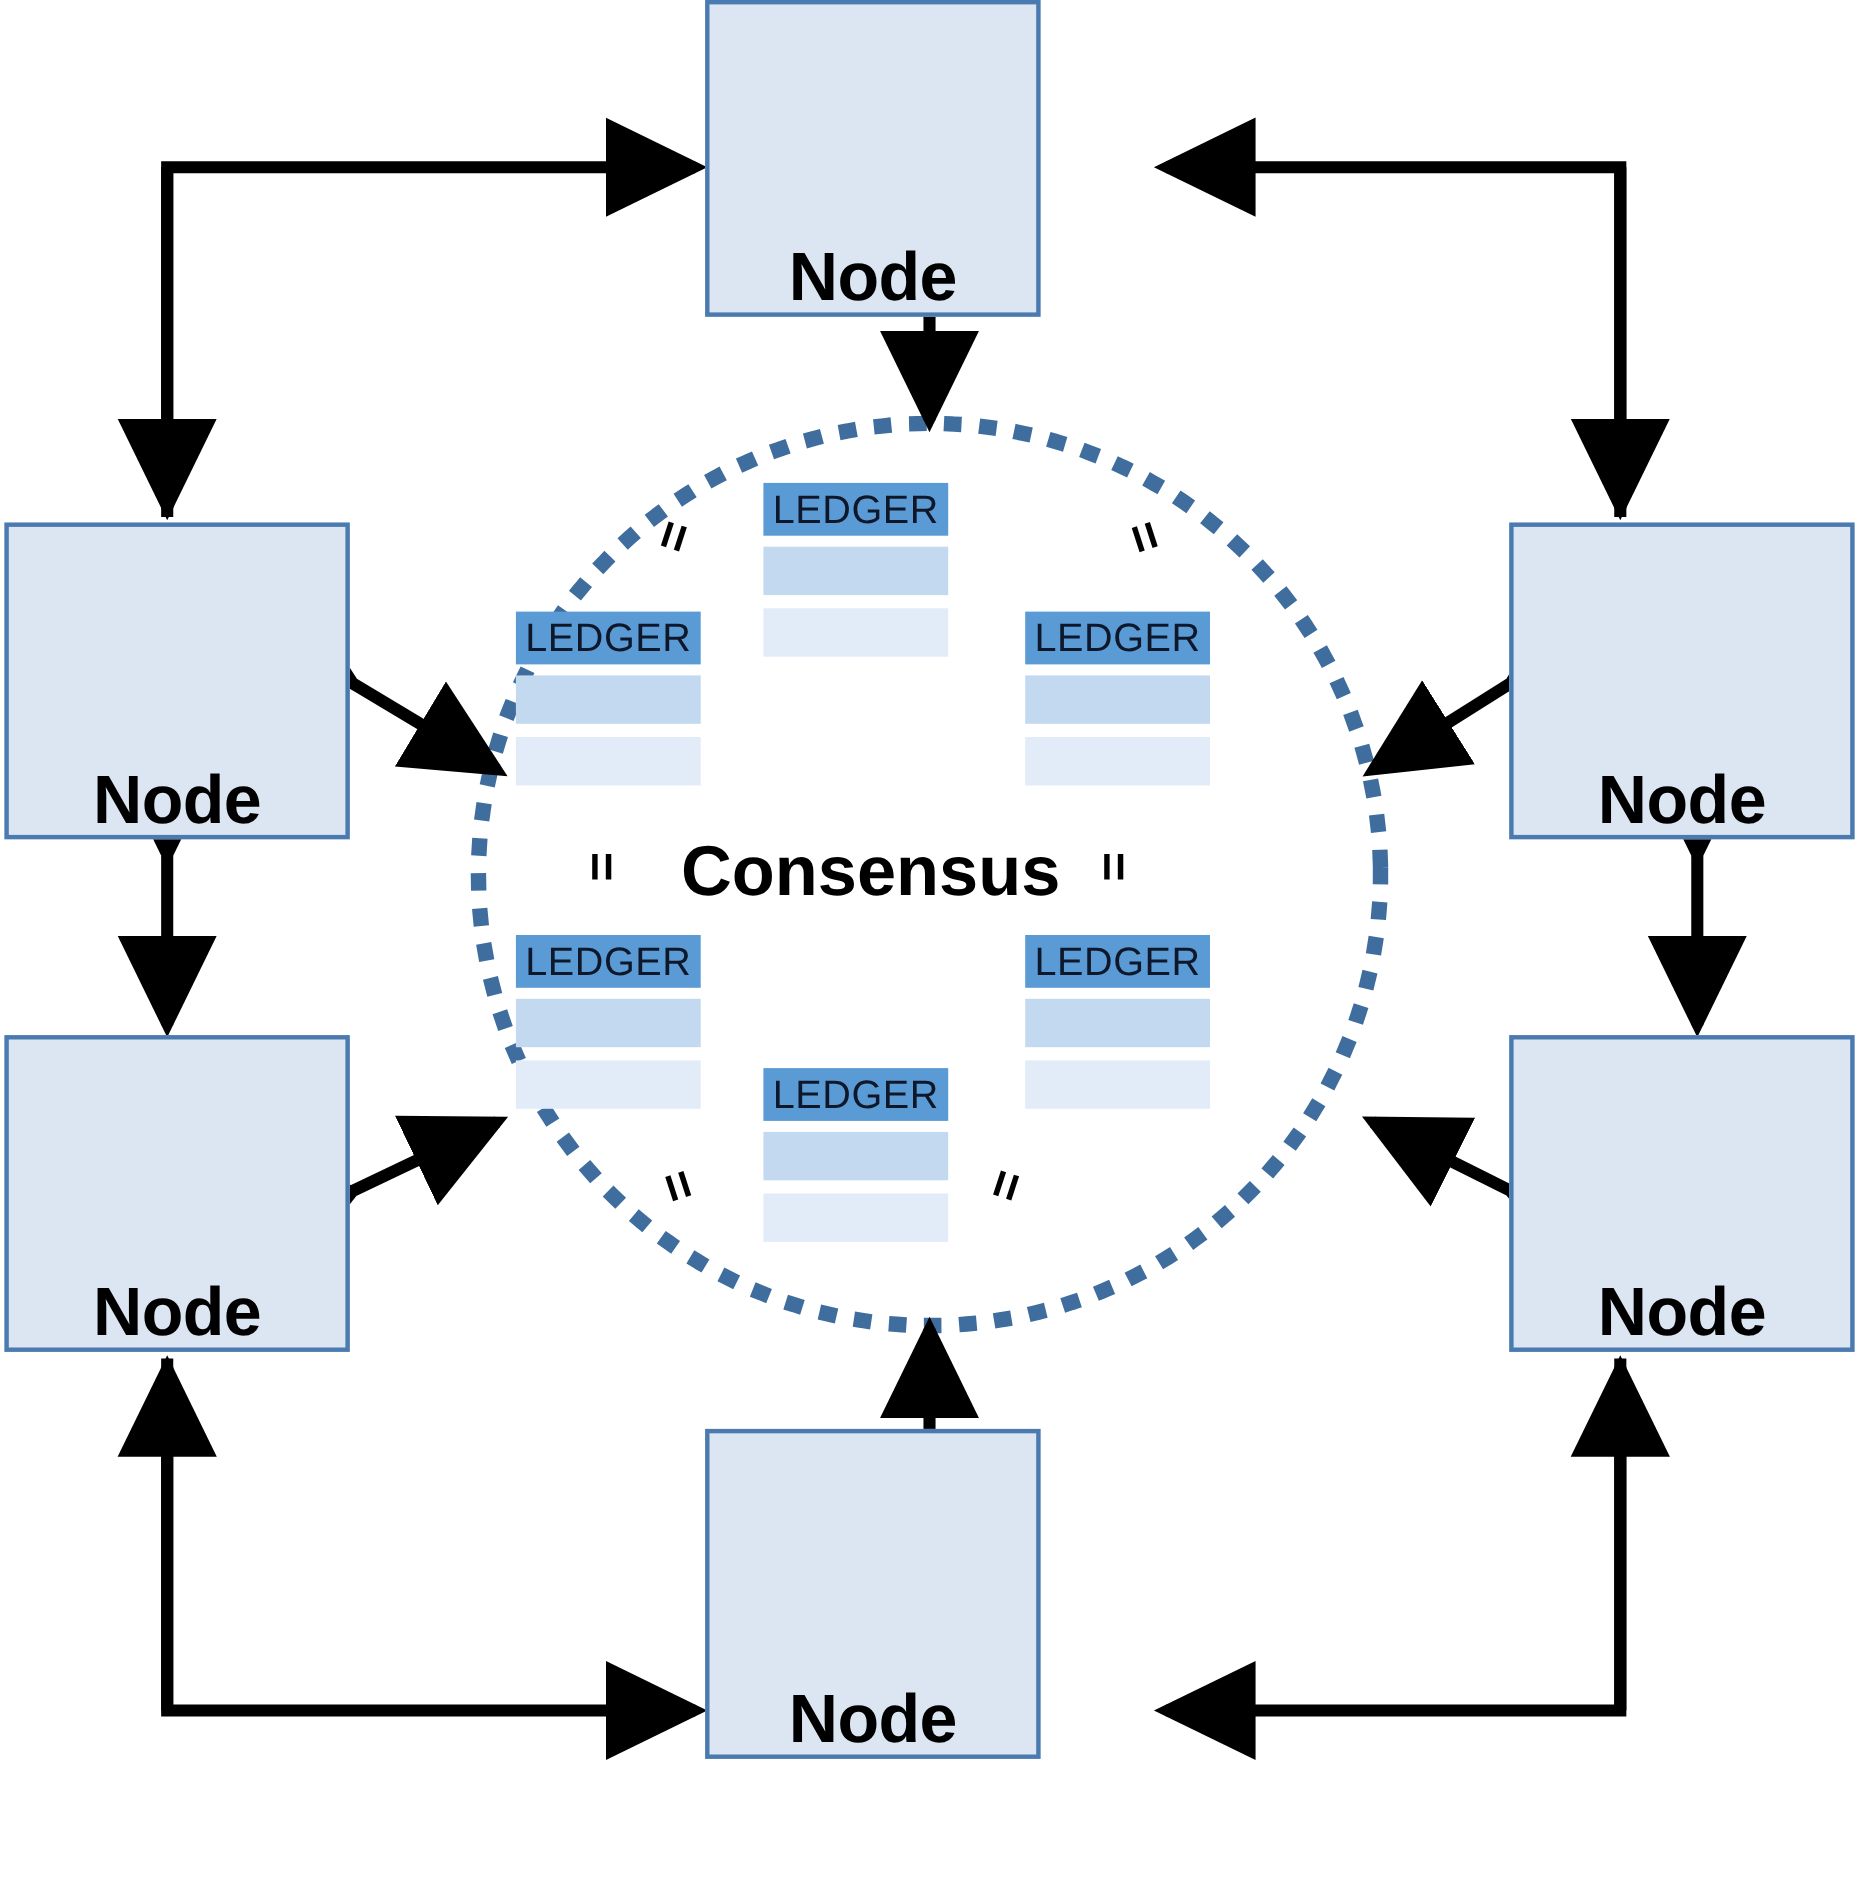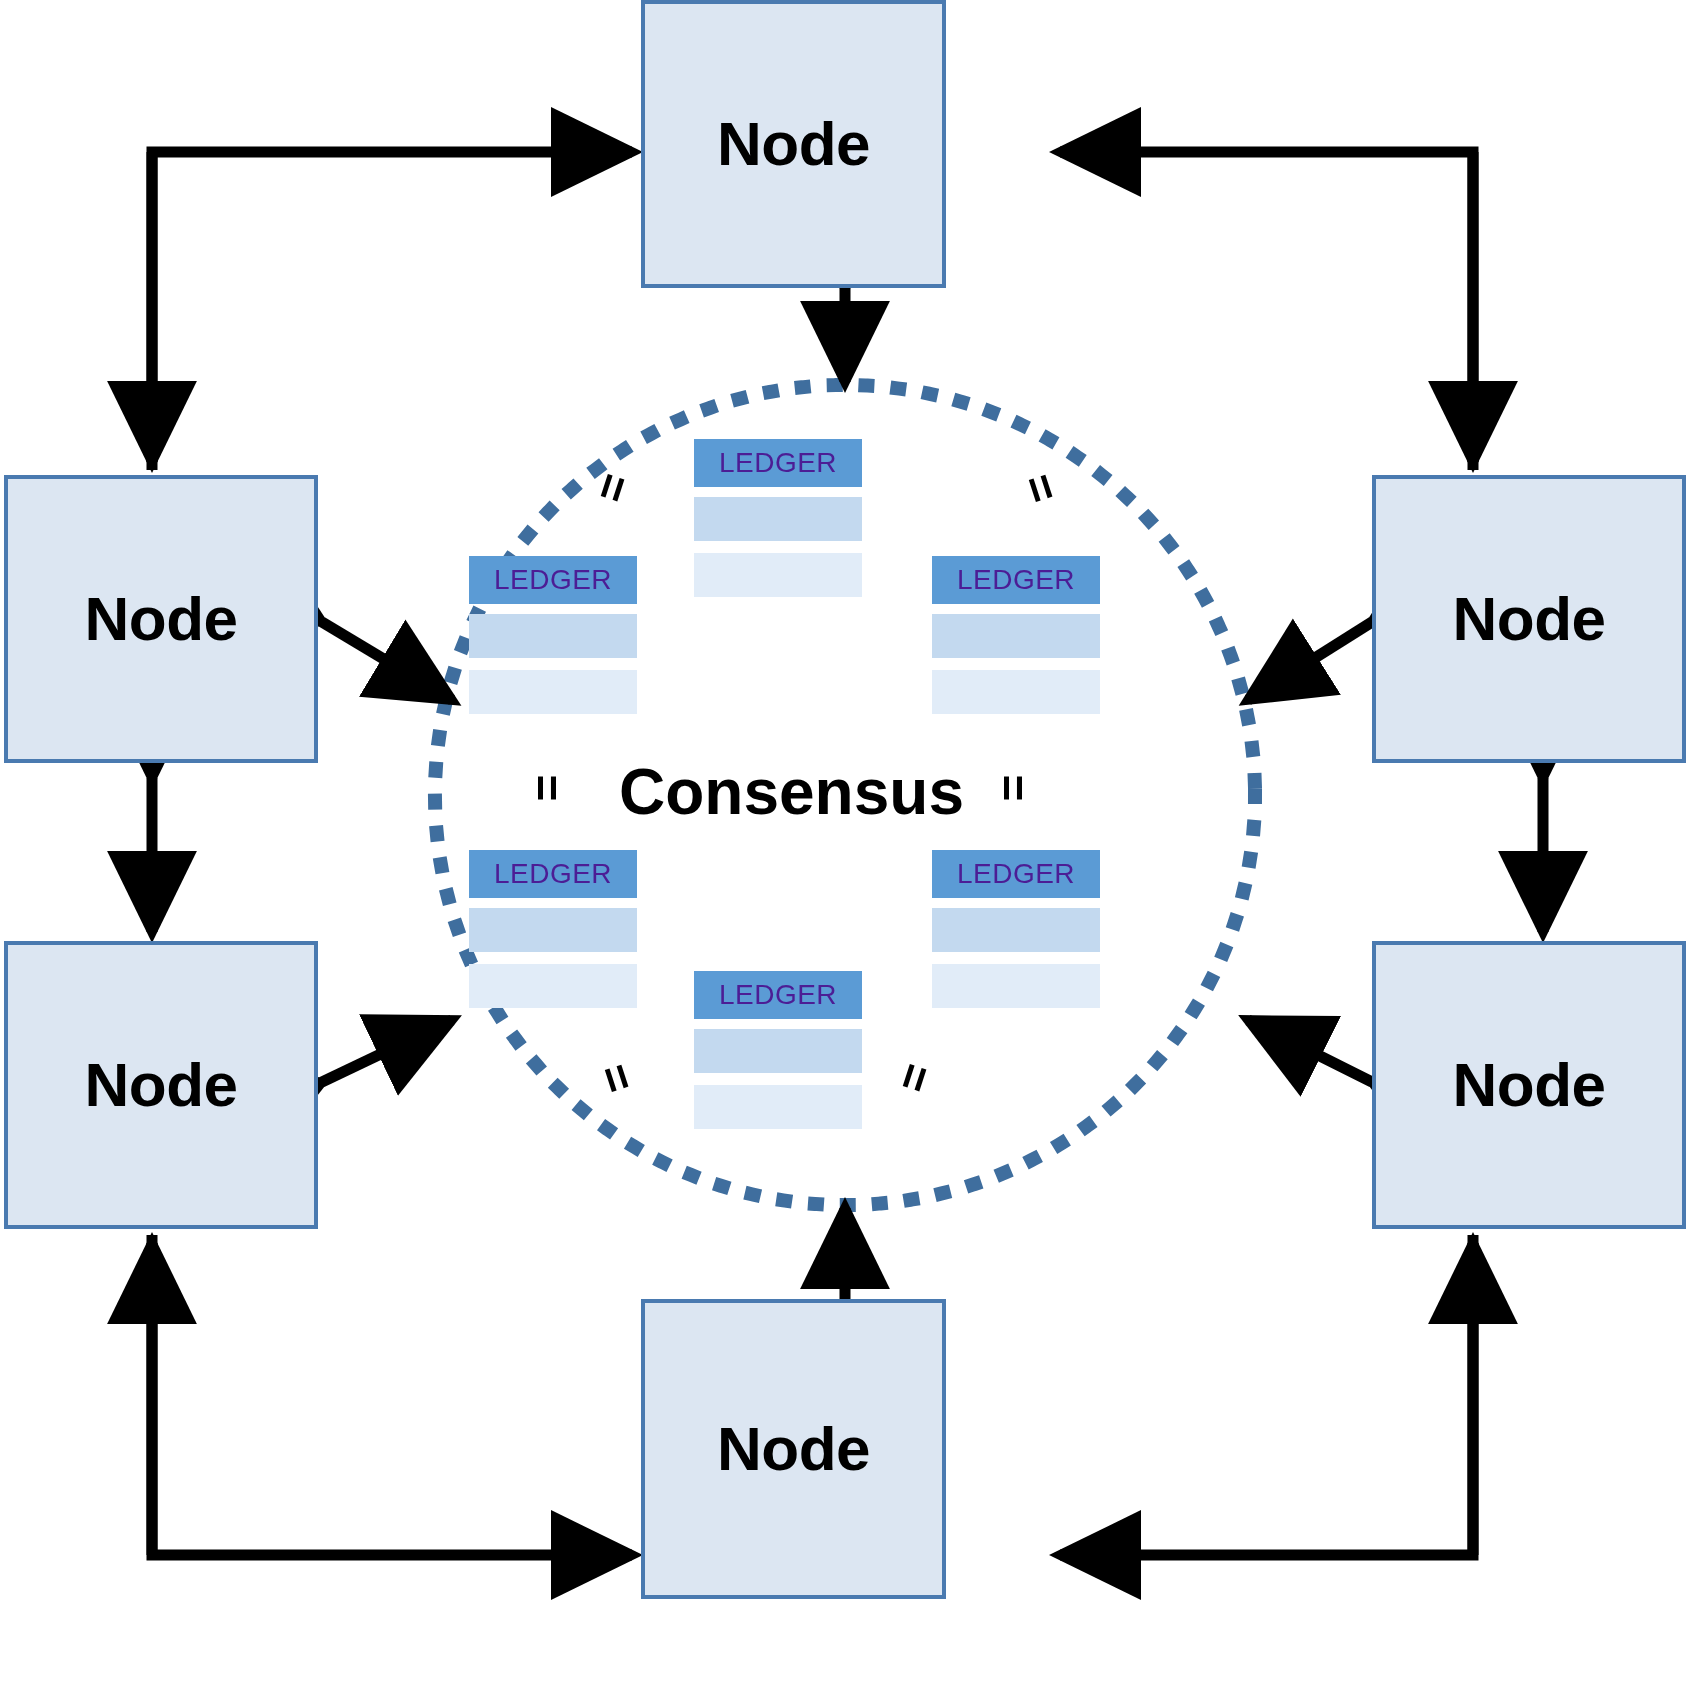--- a/index.html
+++ b/index.html
@@ -5,37 +5,37 @@
   html,body{margin:0;padding:0;background:#ffffff;}
   body{width:1698px;height:1706px;font-family:"Liberation Sans",sans-serif;}
   #stage{position:relative;width:1698px;height:1706px;overflow:hidden;background:#fff;}
   svg#wires{position:absolute;left:0;top:0;width:1698px;height:1706px;}
 
   .node{
     position:absolute;
     background:#dce6f2;
     border:4px solid #4a7ab0;
     box-sizing:border-box;
-    display:flex;align-items:center;justify-content:center;
+    display:flex;align-items:flex-end;justify-content:center;
   }
   .node-label{
     font-family:"Liberation Sans",sans-serif;
     font-weight:bold;
     font-size:62px;
     color:#000;
     letter-spacing:-0.5px;
     line-height:1;
   }
 
   .ledger{position:absolute;width:0;}
   .ledger-head{
     background:#5b9bd5;
-    color:#4c1d95;
+    color:#0f172a;
     font-family:"Liberation Sans",sans-serif;
-    font-size:28px;
+    font-size:36px;
     line-height:1;
     display:flex;align-items:center;justify-content:center;
     letter-spacing:0.5px;
     box-sizing:border-box;
   }
   .ledger-row{box-sizing:border-box;}
   .row-mid{background:#c3d9ef;}
   .row-low{background:#e1ecf8;}
 
   .consensus{

